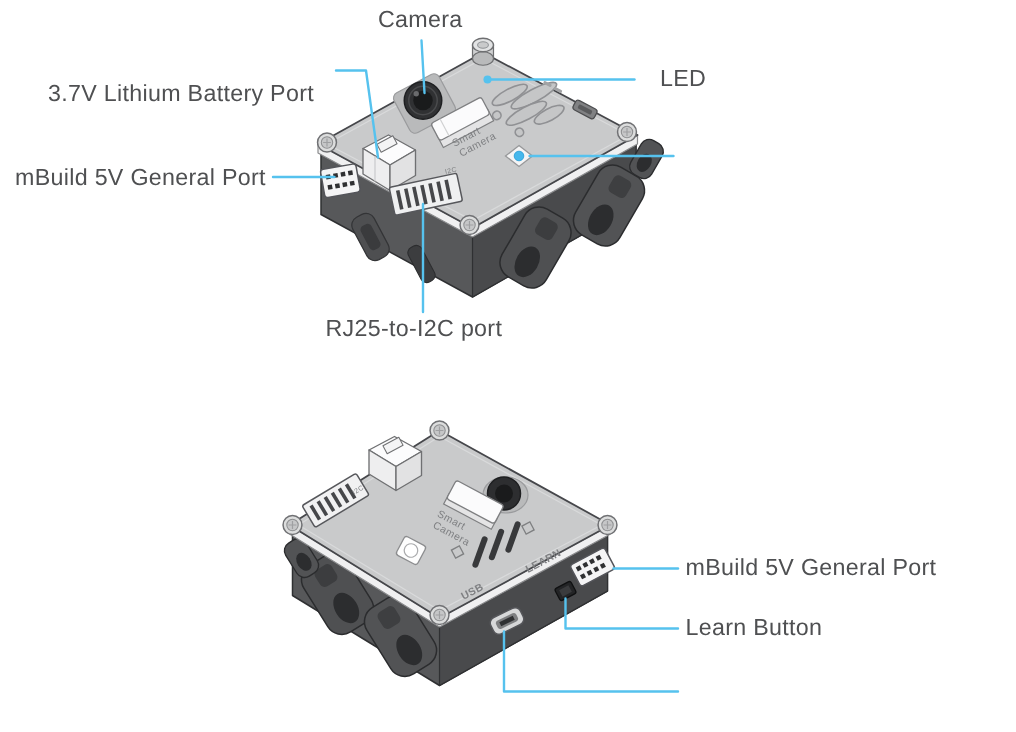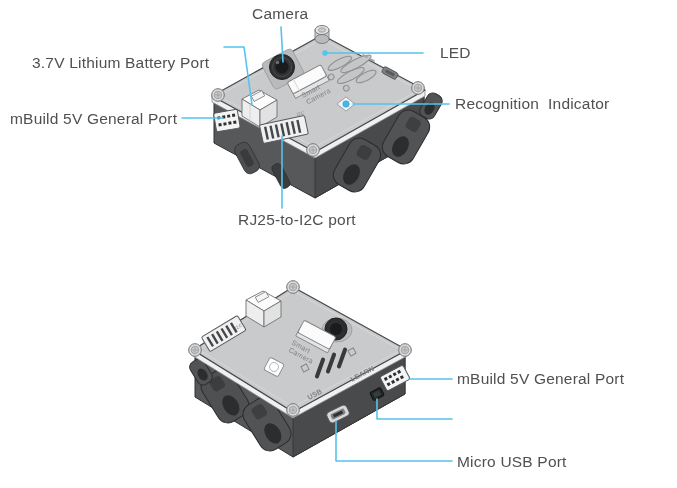--- a/index.html
+++ b/index.html
@@ -310,19 +310,18 @@
     <path d="M282,136 L282,208"></path>
     <path d="M409,379 L452,379"></path>
     <path d="M377,399 L377,419 L452,419"></path>
     <path d="M336,421 L336,461 L452,461"></path>
   </g>
 </svg>
 
 <div class="label" style="left:252px;top:5px;">Camera</div>
 <div class="label" style="left:32px;top:54px;">3.7V Lithium Battery Port</div>
 <div class="label" style="left:440px;top:44px;">LED</div>
-<div class="label" style="left:455px;top:95px;">Recognition  Indicator</div>
 <div class="label" style="left:10px;top:110px;">mBuild 5V General Port</div>
-<div class="label" style="left:238px;top:211px;">RJ25-to-I2C port</div>
+<div class="label" style="left:217px;top:211px;">RJ25-to-I2C port</div>
 <div class="label" style="left:457px;top:370px;">mBuild 5V General Port</div>
-<div class="label" style="left:457px;top:453px;">Micro USB Port</div>
+<div class="label" style="left:457px;top:410px;">Learn Button</div>
 
 </div>
 
 </body></html>

